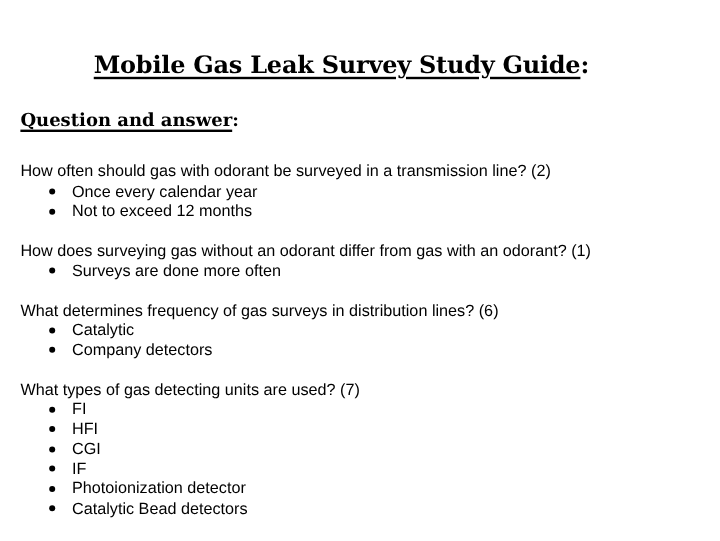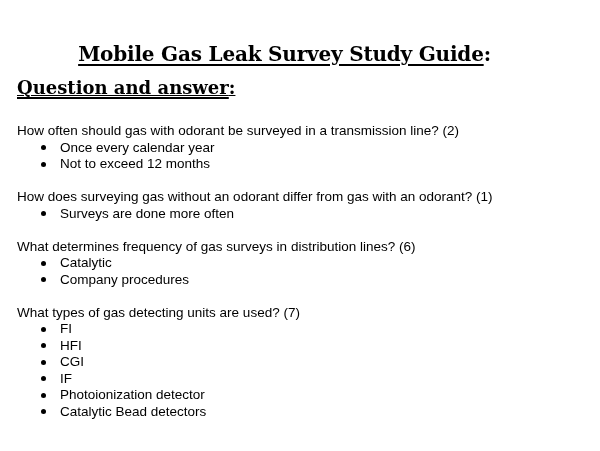--- a/index.html
+++ b/index.html
@@ -25,24 +25,23 @@
     white-space: nowrap;
   }
   .u {
     text-decoration: underline;
     text-decoration-thickness: 2px;
     text-underline-offset: 3px;
   }
   .heading {
     font-family: "DejaVu Serif", serif;
     font-weight: bold;
-    font-size: 18px;
+    font-size: 15px;
     line-height: 20px;
-    margin-top: 12px;
-    text-decoration: underline;
+    margin-top: 24px;
   }
   .heading .u {
     text-decoration-thickness: 1.5px;
     text-underline-offset: 2.5px;
   }
   .qa-block { margin-top: 16.5px; }
   .qa-block:first-of-type { margin-top: 25px; }
   .question {
     font-size: 13.5px;
     line-height: 16.5px;
@@ -85,21 +84,21 @@
     <p class="question">How does surveying gas without an odorant differ from gas with an odorant? (1)</p>
     <ul class="answers">
       <li class="answer"><span class="dot"></span><span>Surveys are done more often</span></li>
     </ul>
   </div>
 
   <div class="qa-block">
     <p class="question">What determines frequency of gas surveys in distribution lines? (6)</p>
     <ul class="answers">
       <li class="answer"><span class="dot"></span><span>Catalytic</span></li>
-      <li class="answer"><span class="dot"></span><span>Company procedures</span></li>
+      <li class="answer"><span class="dot"></span><span>Company detectors</span></li>
     </ul>
   </div>
 
   <div class="qa-block">
     <p class="question">What types of gas detecting units are used? (7)</p>
     <ul class="answers">
       <li class="answer"><span class="dot"></span><span>FI</span></li>
       <li class="answer"><span class="dot"></span><span>HFI</span></li>
       <li class="answer"><span class="dot"></span><span>CGI</span></li>
       <li class="answer"><span class="dot"></span><span>IF</span></li>

